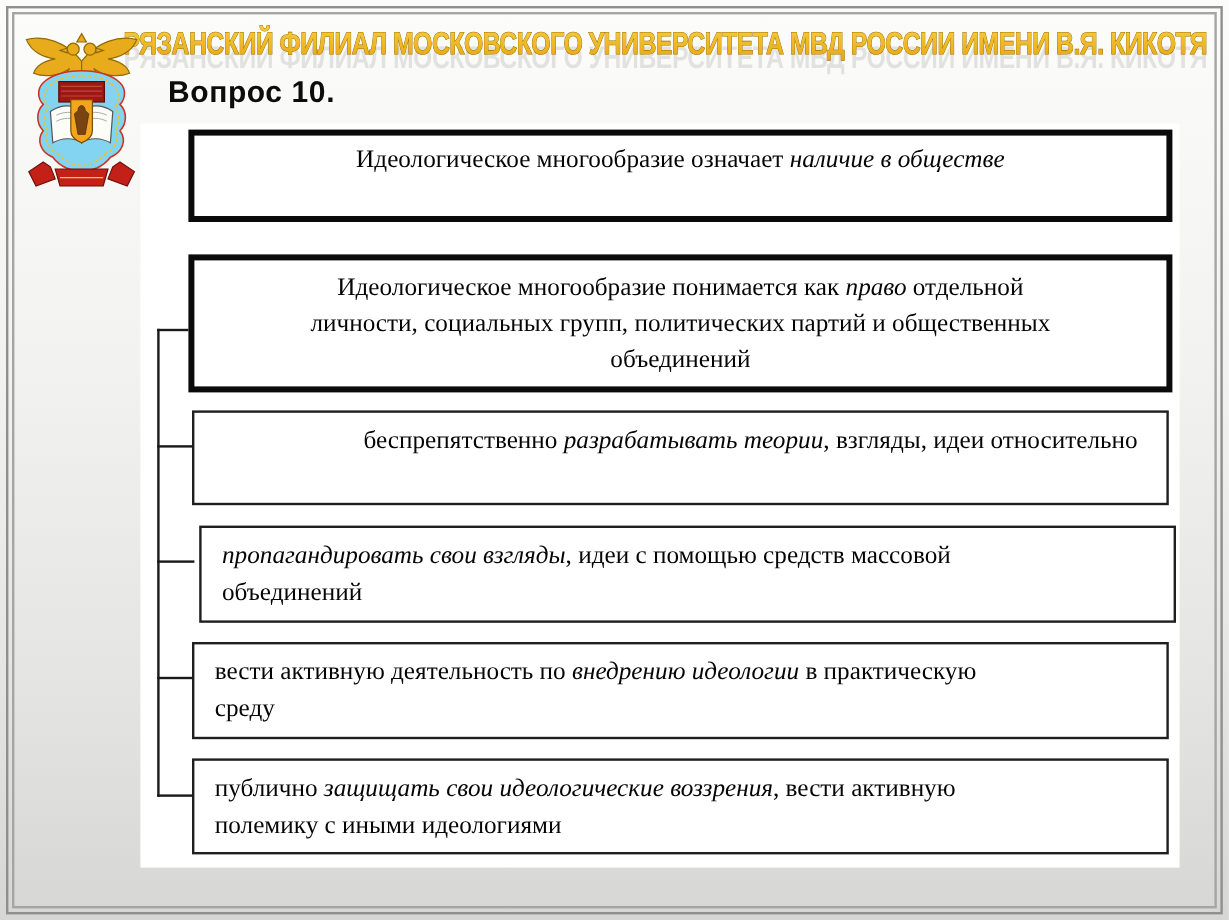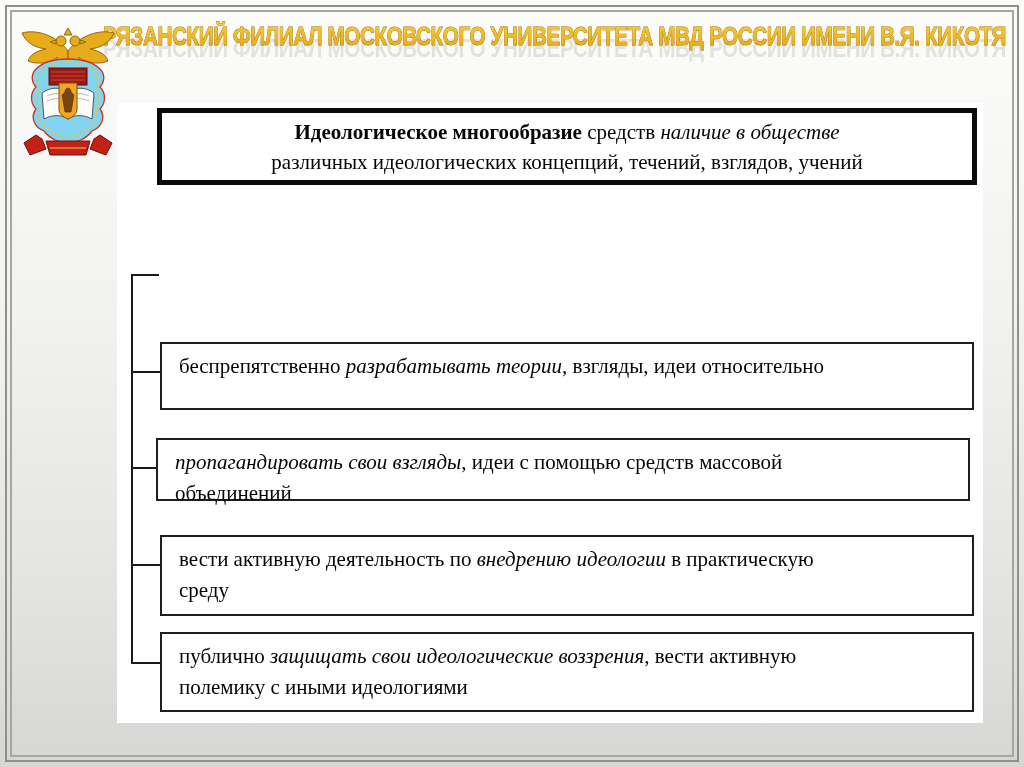--- a/index.html
+++ b/index.html
@@ -64,25 +64,25 @@
     background: #ffffff;
     font-family: "Liberation Serif", serif;
     font-size: 21px;
     color: #050505;
     line-height: 30px;
   }
   .thick { border: 5px solid #0a0a0a; text-align: center; }
   .thin  { border: 2px solid #1f1f1f; text-align: left; line-height: 31px; }
   #box1 { left: 157px; top: 108px; width: 820px; height: 77px;  padding-top: 4px; }
   #box2 { left: 157px; top: 212px; width: 820px; height: 115px; padding-top: 7px; }
-  #box3 { left: 160px; top: 342px; width: 814px; height: 68px; padding: 7px 24px 0 17px; }
-  #box4 { left: 156px; top: 438px; width: 814px; height: 63px; padding: 7px 12px 0 17px; }
+  #box3 { left: 160px; top: 342px; width: 814px; height: 79px; padding: 7px 24px 0 17px; text-align: right; }
+  #box4 { left: 166px; top: 438px; width: 814px; height: 81px; padding: 7px 12px 0 17px; }
   #box5 { left: 160px; top: 535px; width: 814px; height: 81px; padding: 7px 12px 0 17px; }
   #box6 { left: 160px; top: 632px; width: 814px; height: 80px; padding: 7px 12px 0 17px; }
-  .seg-bold { font-weight: bold; }
+  .seg-bold { font-weight: normal; }
   .seg-italic { font-style: italic; margin-top: 36px; }
   .connector {
     position: absolute;
     background: #1a1a1a;
   }
   #vline  { left: 131px; top: 274px; width: 2px;  height: 390px; }
   #stub1  { left: 131px; top: 274px; width: 28px; height: 2px; }
   #stub2  { left: 131px; top: 371px; width: 31px; height: 2px; }
   #stub3  { left: 131px; top: 467px; width: 31px; height: 2px; }
   #stub4  { left: 131px; top: 564px; width: 31px; height: 2px; }
@@ -139,29 +139,31 @@
     </g>
 
     <g fill="#c32017" stroke="#70100a" stroke-width="1">
       <path d="M20 114 l-12 8 6 12 16 -6 -4 -10 Z"></path>
       <path d="M84 114 l12 8 -6 12 -16 -6 4 -10 Z"></path>
       <path d="M30 120 h44 l-4 14 h-36 Z"></path>
     </g>
     <path d="M34 127 h36" stroke="#f2c84c" stroke-width="1.2" fill="none"></path>
   </svg>
 
+  <div class="question">Вопрос 10.</div>
 
   <div class="content-panel"></div>
 
   <div class="connector" id="vline"></div>
   <div class="connector" id="stub1"></div>
   <div class="connector" id="stub2"></div>
   <div class="connector" id="stub3"></div>
   <div class="connector" id="stub4"></div>
   <div class="connector" id="stub5"></div>
 
-  <div class="dbox thick" id="box1"><span class="seg-bold">Идеологическое многообразие</span><span class="seg-normal"> средств </span><span class="seg-italic">наличие в обществе</span><br><span class="seg-normal">различных идеологических концепций, течений, взглядов, учений</span></div>
+  <div class="dbox thick" id="box1"><span class="seg-bold">Идеологическое многообразие</span><span class="seg-normal"> означает </span><span class="seg-italic">наличие в обществе</span><br></div>
+  <div class="dbox thick" id="box2"><span class="seg-bold">Идеологическое многообразие</span><span class="seg-normal"> понимается как </span><span class="seg-italic">право</span><span class="seg-normal"> отдельной</span><br><span class="seg-normal">личности, социальных групп, политических партий и общественных</span><br><span class="seg-normal">объединений</span></div>
   <div class="dbox thin" id="box3"><span class="seg-normal">беспрепятственно </span><span class="seg-italic">разрабатывать теории</span><span class="seg-normal">, взгляды, идеи относительно</span><br></div>
   <div class="dbox thin" id="box4"><span class="seg-italic">пропагандировать свои взгляды</span><span class="seg-normal">, идеи с помощью средств массовой</span><br><span class="seg-normal">объединений</span></div>
   <div class="dbox thin" id="box5"><span class="seg-normal">вести активную деятельность по </span><span class="seg-italic">внедрению идеологии</span><span class="seg-normal"> в практическую</span><br><span class="seg-normal">среду</span></div>
   <div class="dbox thin" id="box6"><span class="seg-normal">публично </span><span class="seg-italic">защищать свои идеологические воззрения</span><span class="seg-normal">, вести активную</span><br><span class="seg-normal">полемику с иными идеологиями</span></div>
 
 </div>
 
 </body></html>

